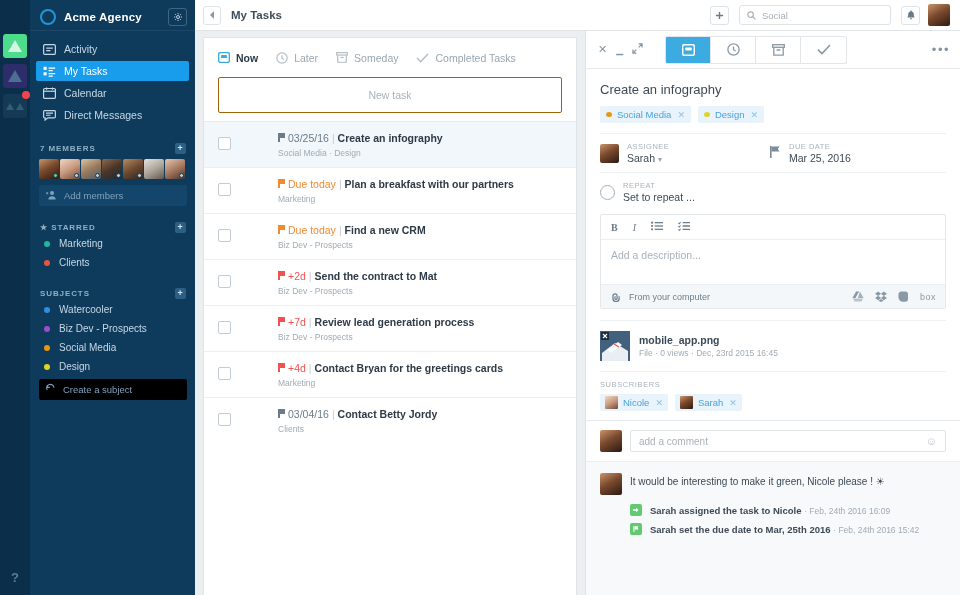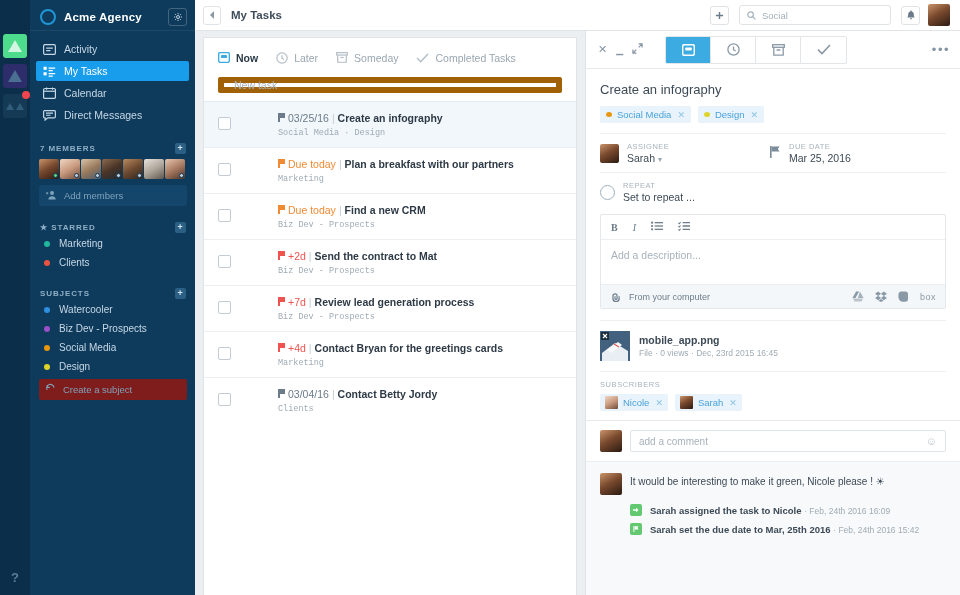--- a/index.html
+++ b/index.html
@@ -83,21 +83,21 @@
   .add-members {
     margin: 6px 8px 0 9px; height: 21px; background: #14466c; border-radius: 2px;
     display: flex; align-items: center; padding: 0 7px; font-size: 9.5px; color: #7fa2bb;
   }
   .sub-item {
     display: flex; align-items: center; height: 19px; padding: 0 10px 0 14px;
     font-size: 10px; color: #c6d8e6;
   }
   .dot { width: 6px; height: 6px; border-radius: 50%; margin-right: 9px; flex: 0 0 6px; }
   .create-subject {
-    margin: 3px 8px 0 9px; height: 21px; background: #7f1d1d; border-radius: 2px;
+    margin: 3px 8px 0 9px; height: 21px; background: #000000; border-radius: 2px;
     display: flex; align-items: center; padding: 0 6px; font-size: 9.5px; color: #7fa2bb;
   }
 
   
   .center { flex: 1 1 auto; display: flex; flex-direction: column; min-width: 0;
             background: #eceff1; }
   .topbar {
     height: 31px; background: #fff; display: flex; align-items: center;
     padding: 0 10px 0 8px; border-bottom: 1px solid #e2e5e7; flex: 0 0 31px;
   }
@@ -128,22 +128,22 @@
   .tasklist-wrap { flex: 1 1 auto; min-width: 0; padding: 6px 8px 0 8px; display:flex; }
   .tasklist {
     background: #fff; border: 1px solid #e0e4e7; border-bottom: none;
     flex: 1 1 auto; display: flex; flex-direction: column; min-width: 0;
   }
   .tabs { display: flex; align-items: center; height: 39px; padding: 0 14px; gap: 18px; }
   .tab { display: flex; align-items: center; font-size: 10.5px; color: #9aa7b2; }
   .tab.active { color: #2b3a47; font-weight: bold; }
   .tab .ti { margin-right: 6px; display: flex; }
   .newtask {
-    margin: 0 14px; height: 16px; border: 6px solid #a16207; border-radius: 2px;
-    display: flex; align-items: center; padding: 0 10px; font-size: 10.5px; color: #a8b2bb;
+    margin: 0 14px; height: 36px; border: 1px solid #a16207; border-radius: 2px;
+    display: flex; align-items: center; padding: 0 10px; font-size: 10.5px; color: #a8b2bb; justify-content: center;
   }
   .rows { margin-top: 8px; }
   .row {
     display: flex; align-items: flex-start; padding: 9px 14px 9px 14px;
     border-top: 1px solid #eceff1;
     gap: 36px;
   }
   .row.sel { background: #f2f7fb; border-top-color: #e3ecf3; }
   .cb {
     width: 13px; height: 13px; border: 1px solid #c3ccd4; border-radius: 2px;
@@ -154,21 +154,21 @@
   .flagwrap { display: inline-flex; align-items: center; }
   .flag { width: 7px; height: 9px; position: relative; display:inline-block; margin-right: 3px; }
   .flag .pole { position: absolute; left: 0; top: 0; width: 1.5px; height: 9px; }
   .flag .cloth { position: absolute; left: 1.5px; top: 0; width: 5.5px; height: 5px; }
   .due { font-weight: normal; }
   .due.gray { color: #6b7b8a; }
   .due.orange { color: #f08a33; }
   .due.red { color: #ef5350; }
   .sep { color: #c3ccd4; margin: 0 3px; }
   .name { font-weight: bold; color: #2e3a46; }
-  .row-sub { font-size: 8.5px; color: #9fabb5; margin-top: 3px; font-family: Liberation Mono, monospace; }
+  .row-sub { font-size: 8.5px; color: #9fabb5; margin-top: 3px; }
 
   
   .detail {
     width: 375px; flex: 0 0 375px; background: #fff; border-left: 1px solid #dfe3e6;
     display: flex; flex-direction: column; min-height: 0;
   }
   .d-head {
     height: 38px; flex: 0 0 38px; display: flex; align-items: center;
     border-bottom: 1px solid #e6eaed; padding: 0 10px 0 12px;
   }

